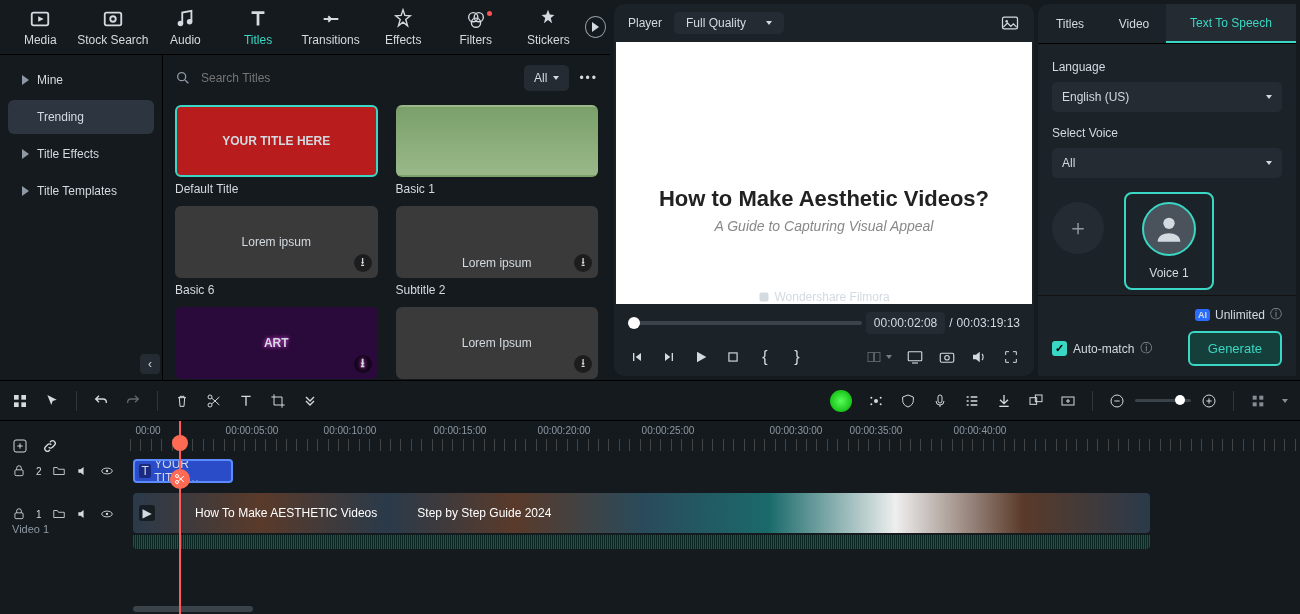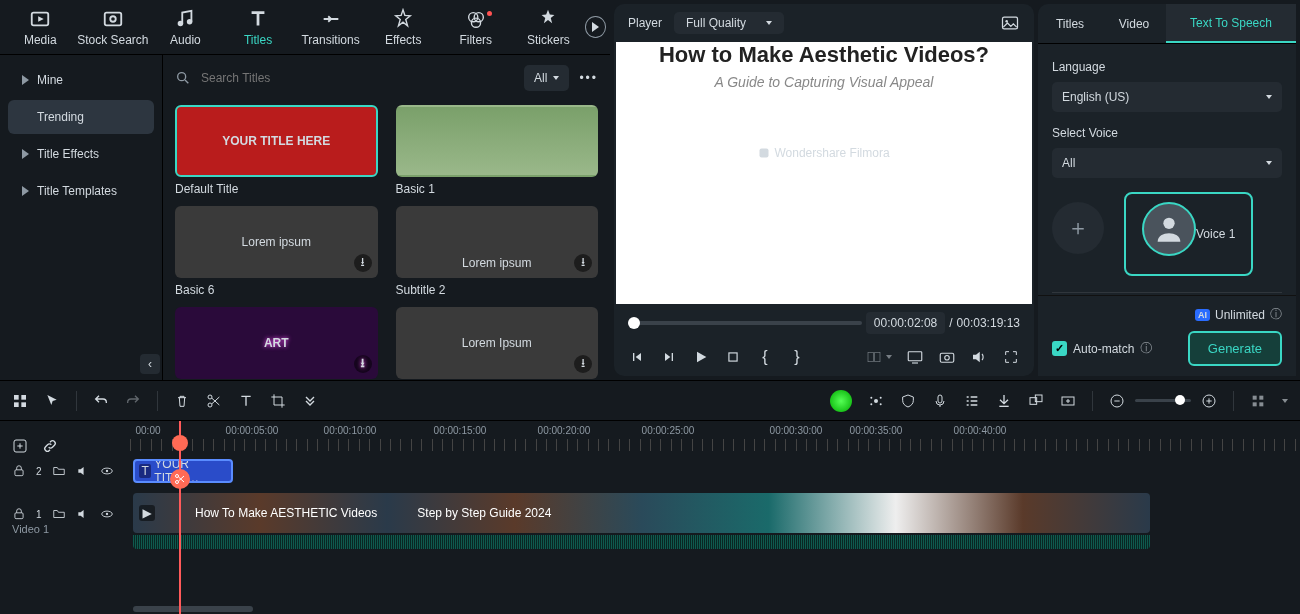--- a/index.html
+++ b/index.html
@@ -41,21 +41,21 @@
   .grid::-webkit-scrollbar-thumb{background:#3a424a;border-radius:4px;}
   .card{}
   .thumb{height:72px;border-radius:6px;border:2px solid transparent;position:relative;overflow:hidden;display:flex;align-items:center;justify-content:center;font-size:11px;font-weight:bold;color:#fff;}
   .thumb.sel{border-color:var(--accent);}
   .thumb .dl{position:absolute;right:4px;bottom:4px;width:18px;height:18px;background:rgba(0,0,0,.5);border-radius:50%;display:flex;align-items:center;justify-content:center;}
   .cap{margin-top:5px;font-size:12px;color:var(--txt);}
   
   .center-panel{width:420px;background:var(--bg2);border-radius:10px;margin:4px;display:flex;flex-direction:column;}
   .player-bar{display:flex;align-items:center;padding:8px 14px;gap:12px;}
   .player-bar .sel-q{background:var(--bg3);padding:4px 12px;border-radius:5px;display:flex;align-items:center;gap:20px;cursor:pointer;}
-  .preview{flex:1;background:#fff;margin:0 2px;display:flex;flex-direction:column;align-items:center;justify-content:flex-start;}
+  .preview{flex:1;background:#fff;margin:0 2px;display:flex;flex-direction:column;align-items:center;justify-content:flex-end;}
   .preview h1{color:#222;font-size:22px;font-weight:600;margin:0;}
   .preview h2{color:#888;font-size:14px;font-weight:400;margin:6px 0 0 0;font-style:italic;}
   .preview .wm{margin-top:56px;display:flex;align-items:center;gap:4px;color:#0a6;font-size:9px;}
   .scrub{display:flex;align-items:center;padding:8px 14px;gap:4px;}
   .scrub-track{flex:1;height:4px;background:#3a424a;border-radius:2px;position:relative;}
   .scrub-track::before{content:'';position:absolute;left:0;top:-4px;width:12px;height:12px;background:#fff;border-radius:50%;}
   .timebox{background:var(--bg3);padding:4px 8px;border-radius:4px;font-size:12px;}
   .controls{display:flex;align-items:center;padding:6px 14px 10px;gap:14px;}
   .ctl{width:18px;height:18px;cursor:pointer;display:flex;align-items:center;justify-content:center;}
   .cset{display:flex;align-items:center;gap:4px;opacity:.5;}
@@ -66,21 +66,21 @@
   .rtab:first-child{flex:0 0 64px}
   .rtab:nth-child(2){flex:0 0 64px}
   .rtab.active{color:var(--accent);background:var(--bg3);border-bottom:2px solid var(--accent);}
   .rcontent{flex:1;padding:12px 14px;overflow:auto;}
   .rcontent::-webkit-scrollbar{width:6px;}
   .rcontent::-webkit-scrollbar-thumb{background:#3a424a;border-radius:3px;}
   .field-label{font-size:12px;color:var(--txt);margin-bottom:8px;margin-top:4px;}
   .field-select{background:var(--bg3);padding:8px 10px;border-radius:5px;display:flex;justify-content:space-between;align-items:center;cursor:pointer;margin-bottom:14px;}
   .voice-row{display:flex;gap:20px;align-items:flex-start;margin:10px 0 16px;flex-wrap:wrap;}
   .voice-add{width:52px;height:52px;border-radius:50%;background:var(--bg3);display:flex;align-items:center;justify-content:center;cursor:pointer;font-size:22px;color:var(--txt-dim);margin-top:10px;}
-  .voice-card{border:2px solid var(--accent);border-radius:8px;padding:8px 16px 8px;display:flex;flex-direction:row;align-items:center;}
+  .voice-card{border:2px solid var(--accent);border-radius:8px;padding:8px 16px 8px;display:flex;flex-direction:column;align-items:center;}
   .voice-avatar{width:54px;height:54px;border:2px solid var(--accent);border-radius:50%;background:#4a535c;display:flex;align-items:center;justify-content:center;margin-bottom:10px;}
   .vlist{display:grid;grid-template-columns:1fr 1fr;gap:14px 30px;margin-top:8px;border-top:1px solid #30363c;padding-top:16px;}
   .vitem{display:flex;flex-direction:column;align-items:center;gap:6px;}
   .vitem .av{width:54px;height:54px;border-radius:50%;display:flex;align-items:center;justify-content:center;}
   .foot{position:absolute;left:0;right:0;bottom:0;padding:10px 14px;background:var(--bg2);display:flex;flex-direction:column;gap:8px;border-top:1px solid #111;}
   .unl{display:flex;justify-content:flex-end;align-items:center;gap:5px;}
   .unl .ai{background:#2a6cff;font-size:9px;border-radius:3px;padding:1px 3px;font-weight:bold;}
   .foot-row{display:flex;align-items:center;justify-content:space-between;}
   .chk{display:flex;align-items:center;gap:6px;cursor:pointer;}
   .chk .box{width:15px;height:15px;border-radius:3px;background:var(--accent);display:flex;align-items:center;justify-content:center;color:#000;font-weight:bold;font-size:11px;}

